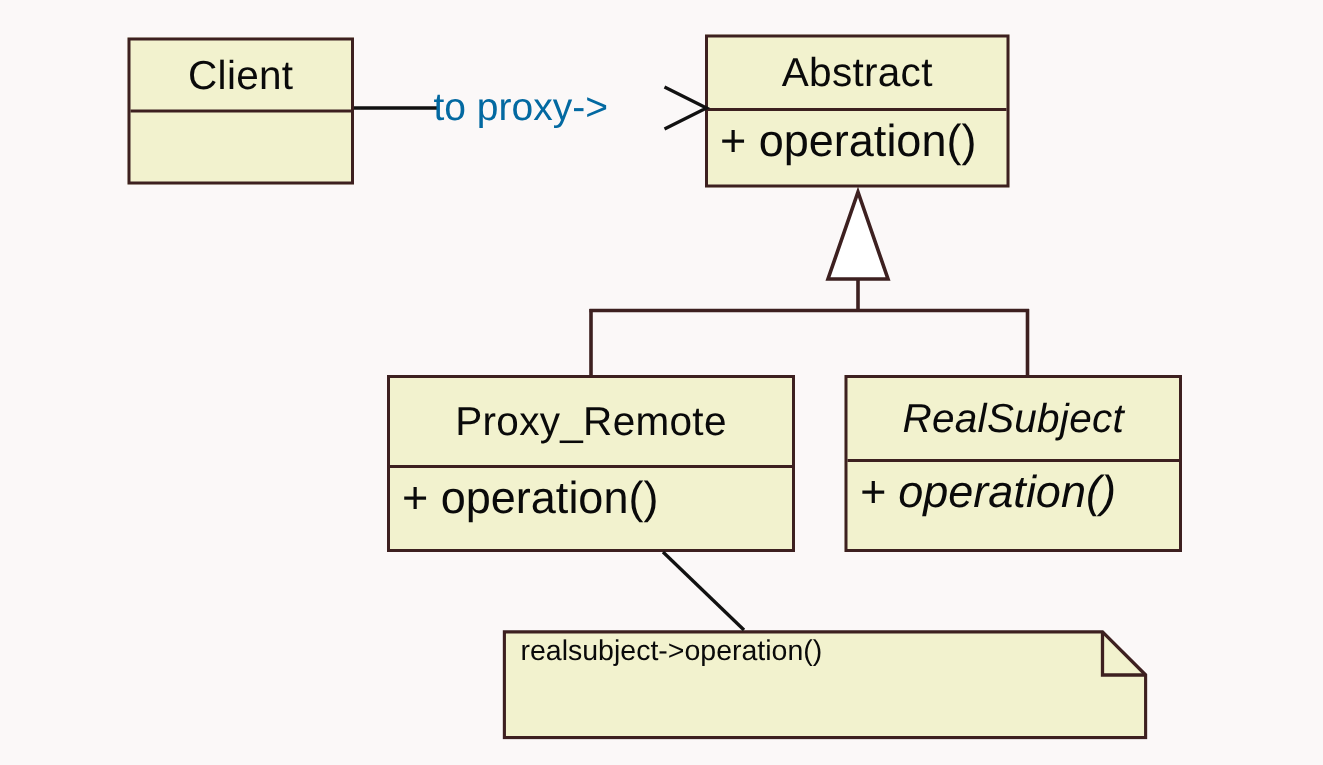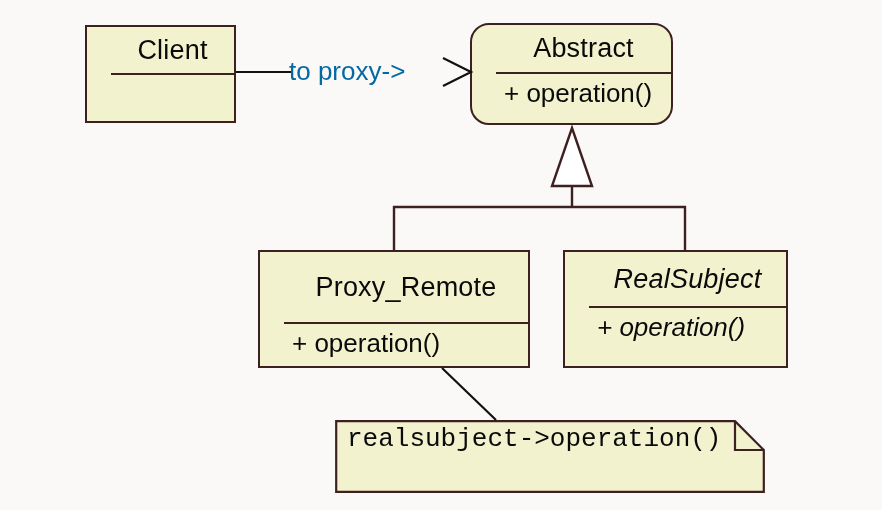--- a/index.html
+++ b/index.html
@@ -19,21 +19,20 @@
     height: 510px;
     background: #fbf8f8;
   }
   .uml-class {
     position: absolute;
     box-sizing: border-box;
     background: #f2f2ce;
     border: 2px solid #3d2020;
     display: flex;
     flex-direction: column;
-    padding-left: 24px;
   }
   .uml-name-compartment {
     box-sizing: border-box;
     display: flex;
     align-items: center;
     justify-content: center;
     color: #0a0a0a;
     font-size: 27px;
     letter-spacing: 0.2px;
     white-space: nowrap;
@@ -43,55 +42,54 @@
     background: #3d2020;
     flex: none;
   }
   .uml-attr-compartment {
     box-sizing: border-box;
     display: flex;
     align-items: flex-start;
     justify-content: flex-start;
     padding: 4px 0 0 8px;
     color: #0a0a0a;
-    font-size: 26px;
+    font-size: 30px;
     white-space: nowrap;
     flex: 1 1 auto;
   }
   .empty-compartment {
     flex: 1 1 auto;
   }
 
   
   #client-class      { left: 85px;  top: 25px;  width: 151px; height: 98px; }
   #client-class .uml-name-compartment { height: 46px; }
-  #abstract-class    { left: 470px; top: 23px;  width: 203px; height: 102px; border-radius: 19px; }
+  #abstract-class    { left: 470px; top: 23px;  width: 203px; height: 102px; }
   #abstract-class .uml-name-compartment { height: 47px; }
   #proxy-class       { left: 258px; top: 250px; width: 272px; height: 118px; }
-  #proxy-class .uml-name-compartment { height: 70px; }
+  #proxy-class .uml-name-compartment { height: 58px; }
   #realsubject-class { left: 563px; top: 250px; width: 225px; height: 118px; font-style: italic; }
   #realsubject-class .uml-name-compartment { height: 54px; }
 
   
   #usage-note {
     position: absolute;
     left: 335px;
     top: 420px;
     width: 430px;
     height: 73px;
   }
   #usage-note svg { display: block; width: 430px; height: 73px; }
   #usage-note .note-text {
     position: absolute;
     left: 12px;
     top: 4px;
-    font-size: 26px;
+    font-size: 19px;
     color: #0a0a0a;
     white-space: nowrap;
-    font-family: Liberation Mono, monospace;
   }
 
   
   #connector-layer {
     position: absolute;
     left: 0; top: 0;
     width: 882px; height: 510px;
     pointer-events: none;
   }
   .edge-line {

